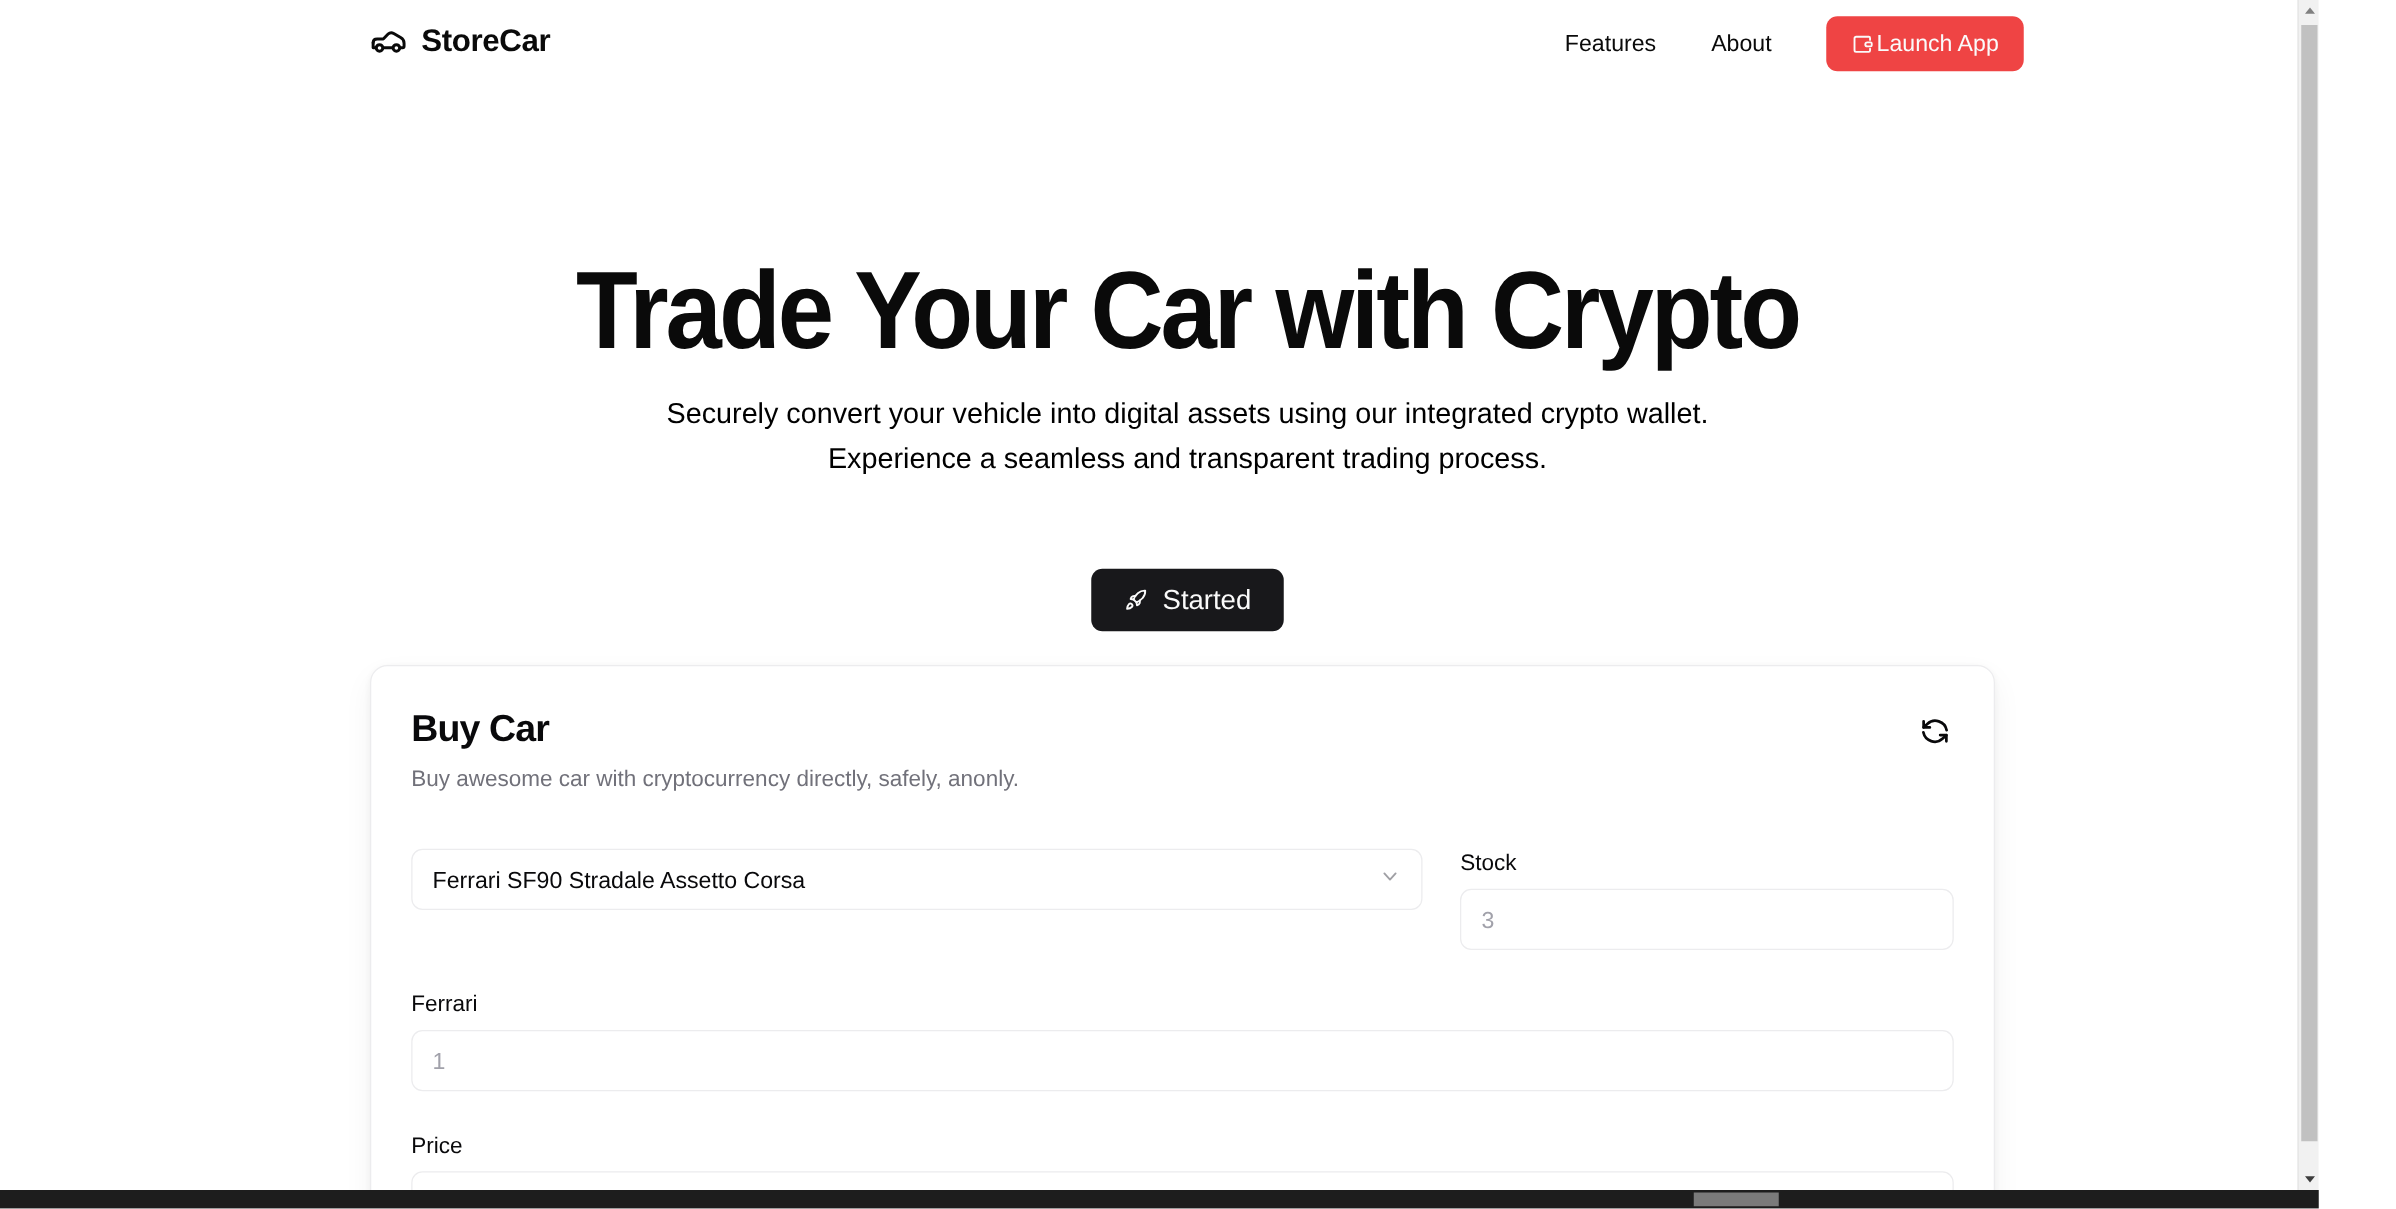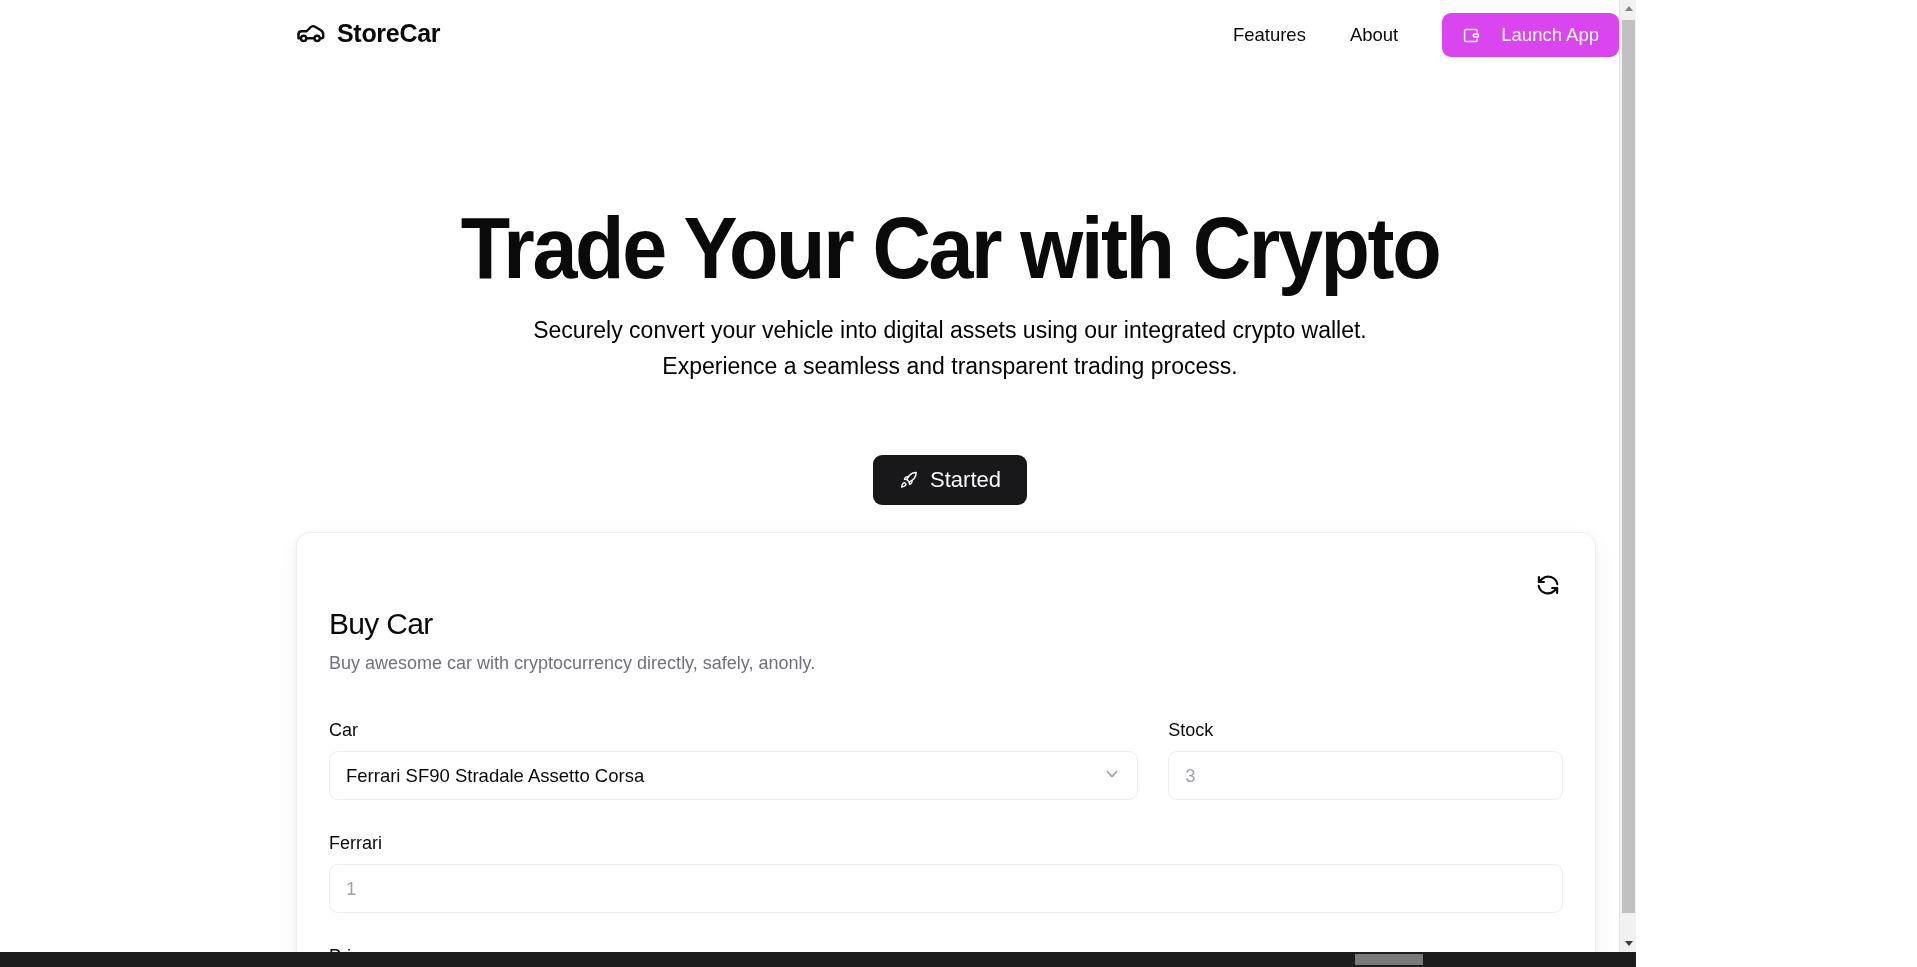--- a/index.html
+++ b/index.html
@@ -7,21 +7,21 @@
   html, body {
     width: 1917px;
     height: 967px;
     overflow: hidden;
     background: #ffffff;
     font-family: "Liberation Sans", sans-serif;
   }
 
   #viewport {
     position: relative;
-    width: 1636px;
+    width: 1855px;
     height: 967px;
     background: #ffffff;
     overflow: hidden;
   }
 
   
   #page {
     position: absolute;
     left: 0; top: 0;
     width: 1900px;
@@ -71,22 +71,22 @@
     color: #0a0a0a;
     text-decoration: none;
     line-height: 44px;
     padding: 0 22px;
     cursor: pointer;
     white-space: nowrap;
   }
   .launch-btn {
     display: flex;
     align-items: center;
-    gap: 20px;
-    background: #d946ef;
+    gap: 1px;
+    background: #ef4444;
     color: #fafafa;
     border: none;
     border-radius: 9px;
     height: 44px;
     padding: 0 20px;
     margin-left: 22px;
     font-size: 18.5px;
     font-family: "Liberation Sans", sans-serif;
     cursor: pointer;
     white-space: nowrap;
@@ -154,25 +154,24 @@
     box-shadow: 0 2px 6px rgba(16,16,20,0.05), 0 10px 24px rgba(16,16,20,0.05);
     padding: 33px 32px 0 32px;
   }
   .card-head {
     display: flex;
     align-items: flex-start;
     justify-content: space-between;
   }
   .card-title {
     font-size: 30px;
-    font-weight: 400;
+    font-weight: 700;
     color: #09090b;
     letter-spacing: -0.7px;
     line-height: 36px;
-    margin-top: 40px;
   }
   .card-desc {
     margin-top: 9px;
     font-size: 18px;
     color: #71717a;
     line-height: 24px;
   }
   .refresh-btn {
     background: transparent;
     border: none;
@@ -361,21 +360,20 @@
             </svg>
           </span>
         </button>
       </div>
 
       <div class="form">
 
         <div class="form-row">
 
           <div class="field field-car">
-            <label class="field-label">Car</label>
             <div class="select-wrap">
               <div class="select-box">
                 <span class="select-value">Ferrari SF90 Stradale Assetto Corsa</span>
                 <span class="chev">
                   <svg width="18" height="18" viewBox="0 0 24 24" fill="none" stroke="#52525b" stroke-width="2" stroke-linecap="round" stroke-linejoin="round">
                     <polyline points="6,9 12,15.5 18,9"></polyline>
                   </svg>
                 </span>
               </div>
             </div>

